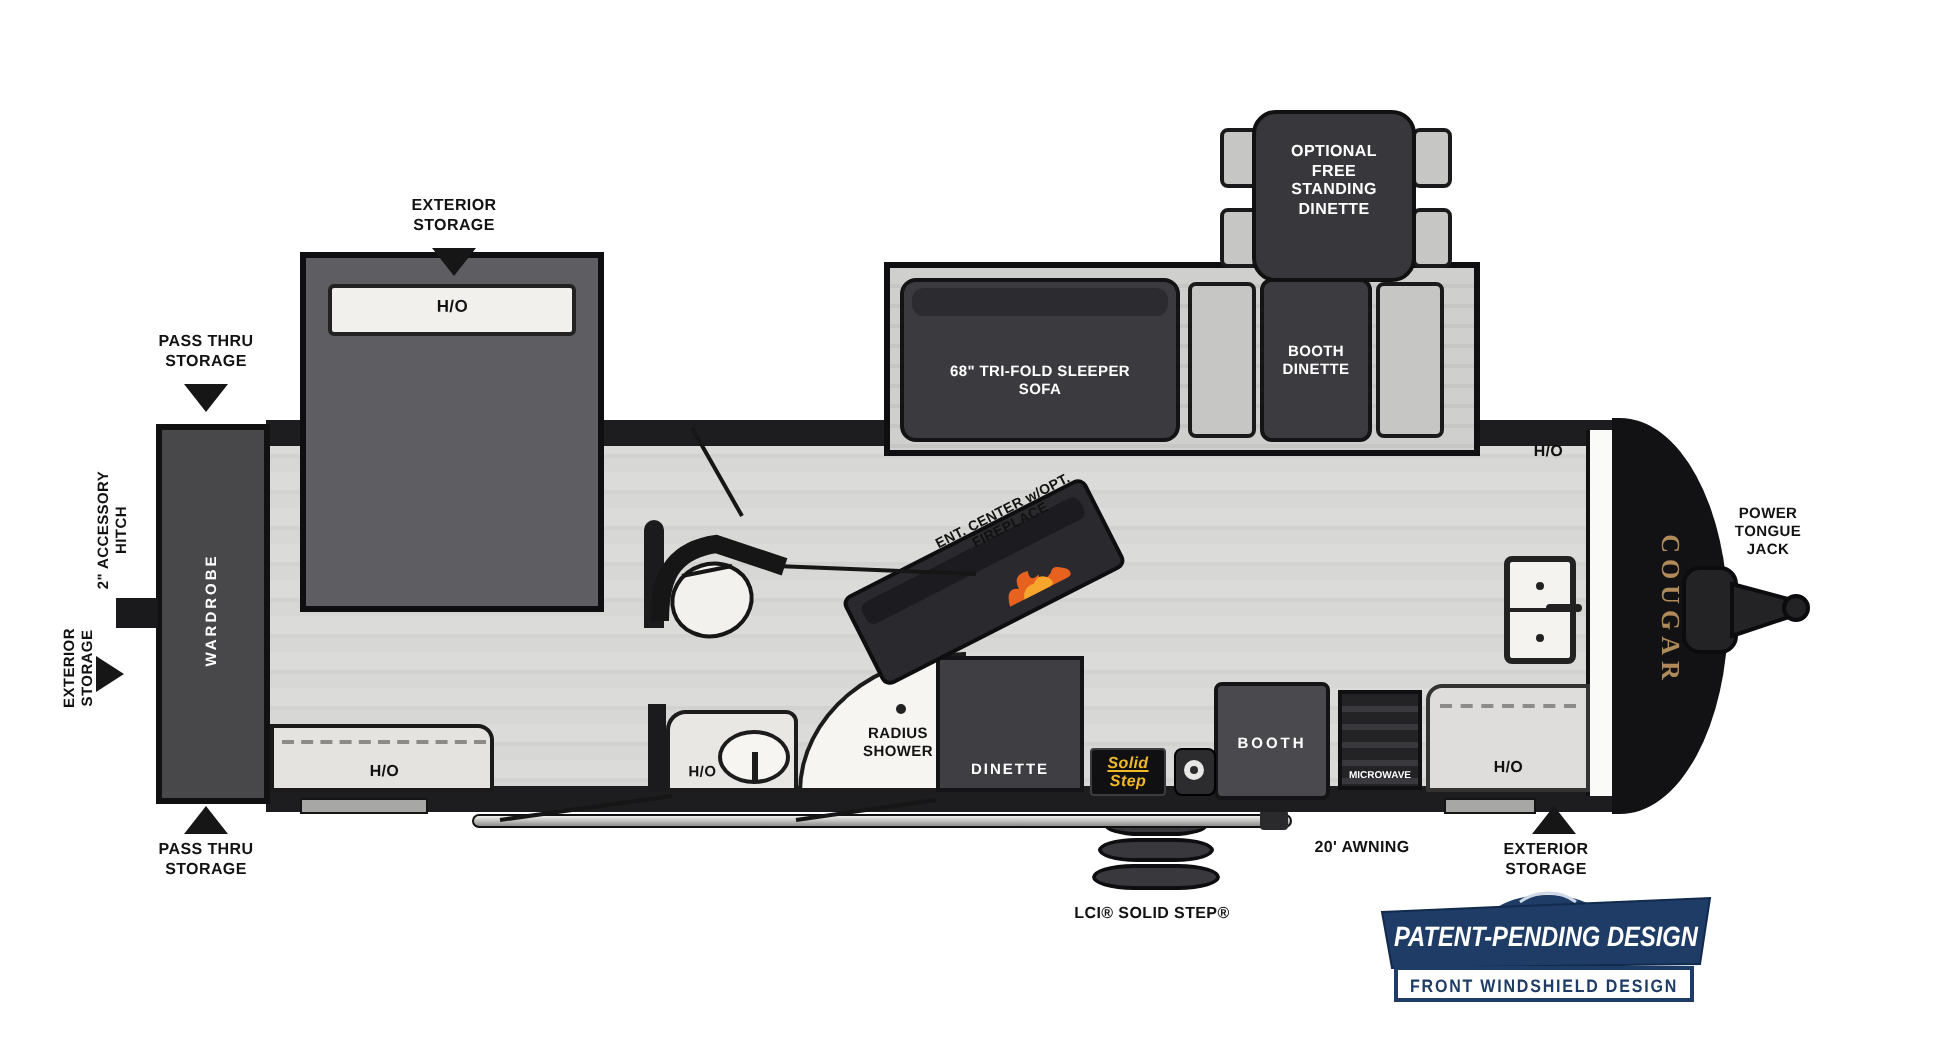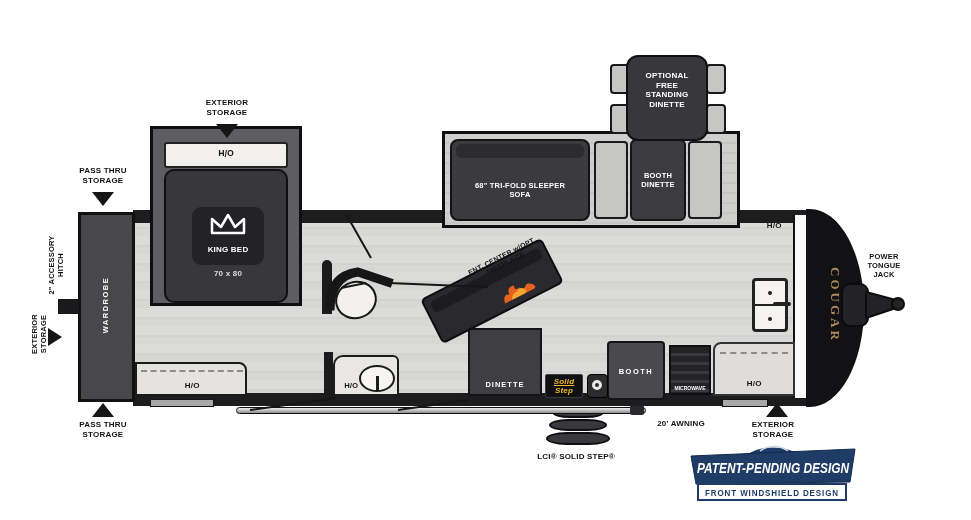--- a/index.html
+++ b/index.html
@@ -37,29 +37,20 @@
   <div class="lbl" style="left:778px;top:297px;width:112px;height:16px;transform:rotate(90deg);color:#b08a5a;
               font:700 13px/1 'Liberation Serif',serif;letter-spacing:3px;z-index:6;">COUGAR</div>
 
   <div class="abs" style="left:78px;top:212px;width:57px;height:190px;background:#48484b;border:3px solid #111;z-index:4;"></div>
   <div class="lbl lbl-w rotccw" style="left:60px;top:299px;width:94px;height:12px;font-size:7.5px;letter-spacing:1.5px;z-index:6;">WARDROBE</div>
   <div class="abs" style="left:58px;top:299px;width:21px;height:15px;background:#1a1a1c;z-index:4;"></div>
 
   <div class="abs" style="left:150px;top:126px;width:152px;height:180px;background:#5e5e62;border:3px solid #0f0f11;z-index:5;">
     <div class="abs oh-band" style="left:11px;top:13px;width:124px;height:26px;"></div>
     <div class="lbl flip" style="left:11px;top:19px;width:124px;font-size:8.5px;">O/H</div>
-    <div class="abs" style="left:11px;top:40px;width:124px;height:134px;background:#38383c;border:2px solid #101012;border-radius:10px;">
-      <div class="abs" style="left:26px;top:36px;width:72px;height:58px;background:#232327;border-radius:9px;">
-        <svg width="40" height="26" viewBox="0 0 40 26" style="position:absolute;left:16px;top:4px;">
-          <path d="M4 22 L4 8 L13 16 L20 4 L27 16 L36 8 L36 22 Z M4 22 L36 22" fill="none" stroke="#fff" stroke-width="2.5" stroke-linejoin="round"></path>
-        </svg>
-        <div class="lbl lbl-w" style="left:0;top:38px;width:72px;font-size:8px;">KING BED</div>
-      </div>
-      <div class="lbl lbl-w" style="left:26px;top:98px;width:72px;font-size:8px;color:#dcdcda;">70 x 80</div>
-    </div>
   </div>
 
   <div class="abs slidefloor" style="left:442px;top:131px;width:298px;height:97px;border:3px solid #0f0f11;z-index:5;">
     <div class="abs darkbox" style="left:5px;top:5px;width:140px;height:82px;">
       <div class="abs" style="left:4px;top:3px;width:128px;height:14px;background:#2c2c30;border-radius:6px;"></div>
       <div class="lbl lbl-w" style="left:20px;top:40px;width:96px;font-size:7.5px;">68" TRI-FOLD SLEEPER SOFA</div>
     </div>
     <div class="abs bench" style="left:149px;top:7px;width:34px;height:78px;"></div>
     <div class="abs" style="left:185px;top:5px;width:56px;height:82px;background:#3c3c40;border:2px solid #141416;border-radius:6px;">
       <div class="lbl lbl-w" style="left:4px;top:30px;width:44px;font-size:7.5px;">BOOTH DINETTE</div>
@@ -78,20 +69,24 @@
   <div class="abs" style="left:135px;top:362px;width:112px;height:34px;background:#e4e3e0;border:2px solid #1a1a1a;border-top-right-radius:8px;z-index:5;">
     <div class="abs" style="left:4px;top:6px;width:102px;height:0;border-top:2px dashed #8b8b89;"></div>
     <div class="lbl flip" style="left:0;top:16px;width:110px;font-size:8px;">O/H</div>
   </div>
   <div class="abs" style="left:322px;top:260px;width:10px;height:54px;background:#1b1b1d;border-radius:5px 5px 0 0;z-index:5;"></div>
   <div class="abs" style="left:324px;top:352px;width:9px;height:44px;background:#1b1b1d;z-index:5;"></div>
   <div class="abs" style="left:333px;top:355px;width:66px;height:41px;background:#e8e7e4;border:2px solid #1c1c1c;border-radius:10px 6px 0 0;z-index:5;">
     <div class="abs" style="left:24px;top:8px;width:36px;height:27px;background:#f6f5f2;border:2px solid #1c1c1c;border-radius:50%;"></div>
     <div class="abs" style="left:41px;top:19px;width:3px;height:14px;background:#1c1c1c;"></div>
     <div class="lbl flip" style="left:2px;top:24px;width:28px;font-size:7.5px;">O/H</div>
+  </div>
+  <div class="abs" style="left:399px;top:326px;width:84px;height:70px;background:#f6f5f2;border:2px solid #1c1c1c;border-top-left-radius:100% 100%;z-index:5;">
+    <div class="abs" style="left:47px;top:24px;width:5px;height:5px;background:#222;border-radius:50%;"></div>
+    <div class="lbl" style="left:22px;top:34px;width:52px;font-size:7.5px;">RADIUS SHOWER</div>
   </div>
 
   <div class="abs" style="left:468px;top:328px;width:74px;height:68px;background:#3f3f43;border:2px solid #141416;z-index:5;">
     <div class="lbl lbl-w" style="left:2px;top:50px;width:66px;font-size:7.5px;letter-spacing:1px;">DINETTE</div>
   </div>
   <div class="abs" style="left:424px;top:266px;width:136px;height:50px;background:#2a2a2e;border:2px solid #0e0e10;border-radius:5px;
               transform:rotate(-27deg);z-index:6;">
     <div class="abs" style="left:5px;top:5px;width:122px;height:12px;background:#1c1c20;border-radius:4px;"></div>
     <svg width="44" height="20" viewBox="0 0 44 20" style="position:absolute;left:68px;top:22px;">
       <path d="M4 18 Q6 8 12 12 Q12 4 20 6 Q18 12 24 10 Q22 16 30 12 Q32 8 38 14 Q40 18 36 18 Z" fill="#e8621f"></path>

